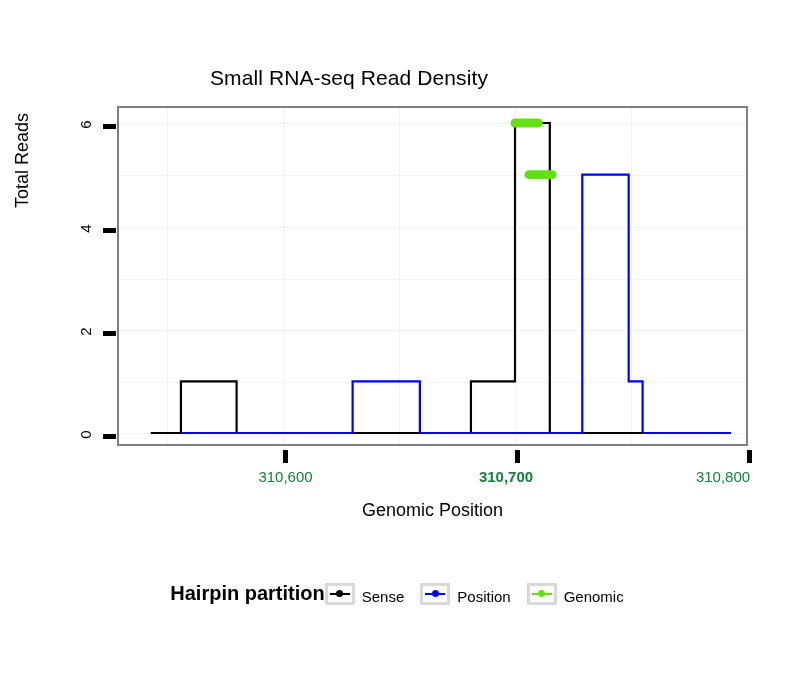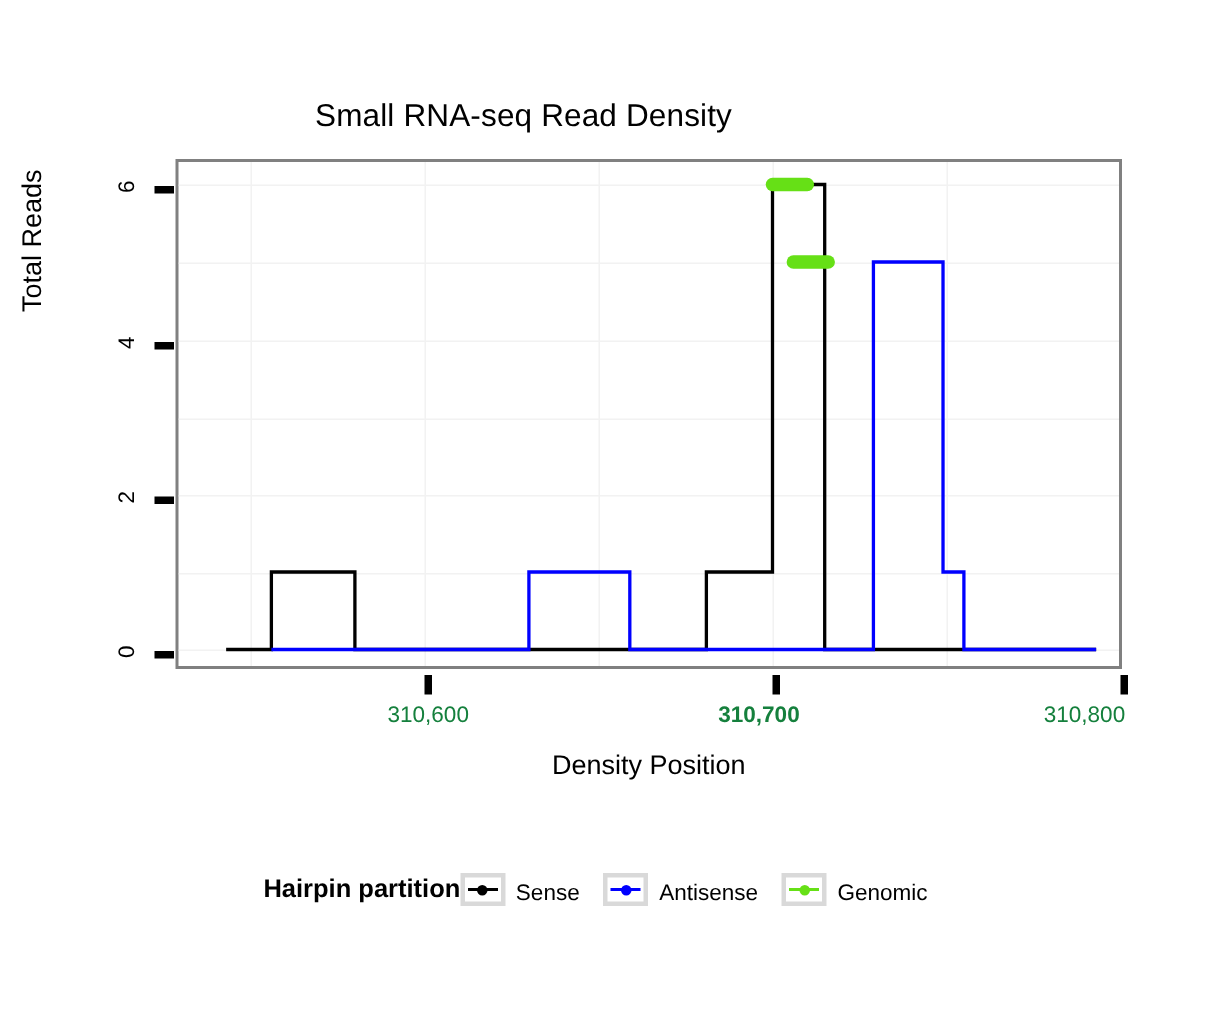--- a/index.html
+++ b/index.html
@@ -72,21 +72,21 @@
   }
 
   
   .legend{
     position:absolute;
     left:0;top:582px;width:810px;
     display:flex;align-items:center;justify-content:center;
     gap:0px;
   }
   .legend-title{
-    font-size:17px;font-weight:bold;color:#000;
+    font-size:20px;font-weight:bold;color:#000;
   }
   .legend-item{display:flex;align-items:flex-end;}
   .legend-key{
     width:30px;height:22px;
     background:#ffffff;
     border:3px solid #d9d9d9;
     box-sizing:border-box;
     position:relative;
     margin-right:7px;
   }
@@ -153,39 +153,39 @@
 
       <svg class="trace" id="trace-svg" width="631" height="340">
           <path d="M31.75999999999999 325 L61.92 325 L61.92 273.3333333333333 L117.6 273.3333333333333 L117.6 325 L351.91999999999996 325 L351.91999999999996 273.3333333333333 L396 273.3333333333333 L396 15 L430.8 15 L430.8 325 L611.76 325" fill="none" stroke="#000000" stroke-width="2.2"></path>
           <path d="M61.92 325 L233.6 325 L233.6 273.3333333333333 L300.88 273.3333333333333 L300.88 325 L463.28 325 L463.28 66.66666666666669 L509.68 66.66666666666669 L509.68 273.3333333333333 L523.6 273.3333333333333 L523.6 325 L611.76 325" fill="none" stroke="#0000ff" stroke-width="2.2"></path>
           <line x1="396" x2="419.2" y1="15" y2="15" stroke="#66e016" stroke-width="9" stroke-linecap="round"></line>
           <line x1="409.91999999999996" x2="433.12" y1="66.66666666666669" y2="66.66666666666669" stroke="#66e016" stroke-width="9" stroke-linecap="round"></line>
         </svg>
     </div>
   </div>
 
-  <div class="axis-title-x">Density Position</div>
+  <div class="axis-title-x">Genomic Position</div>
 
   <div class="legend">
     <span class="legend-title">Hairpin partition</span>
 
     <span class="legend-item">
       <span class="legend-key">
         <span class="kline" style="background:#000000;"></span>
         <span class="kdot" style="background:#000000;"></span>
       </span>
       <span class="legend-label">Sense</span>
     </span>
 
     <span class="legend-item">
       <span class="legend-key">
         <span class="kline" style="background:#0000ff;"></span>
         <span class="kdot" style="background:#0000ff;"></span>
       </span>
-      <span class="legend-label">Antisense</span>
+      <span class="legend-label">Position</span>
     </span>
 
     <span class="legend-item">
       <span class="legend-key">
         <span class="kline" style="background:#66e016;"></span>
         <span class="kdot" style="background:#66e016;"></span>
       </span>
       <span class="legend-label">Genomic</span>
     </span>
   </div>

